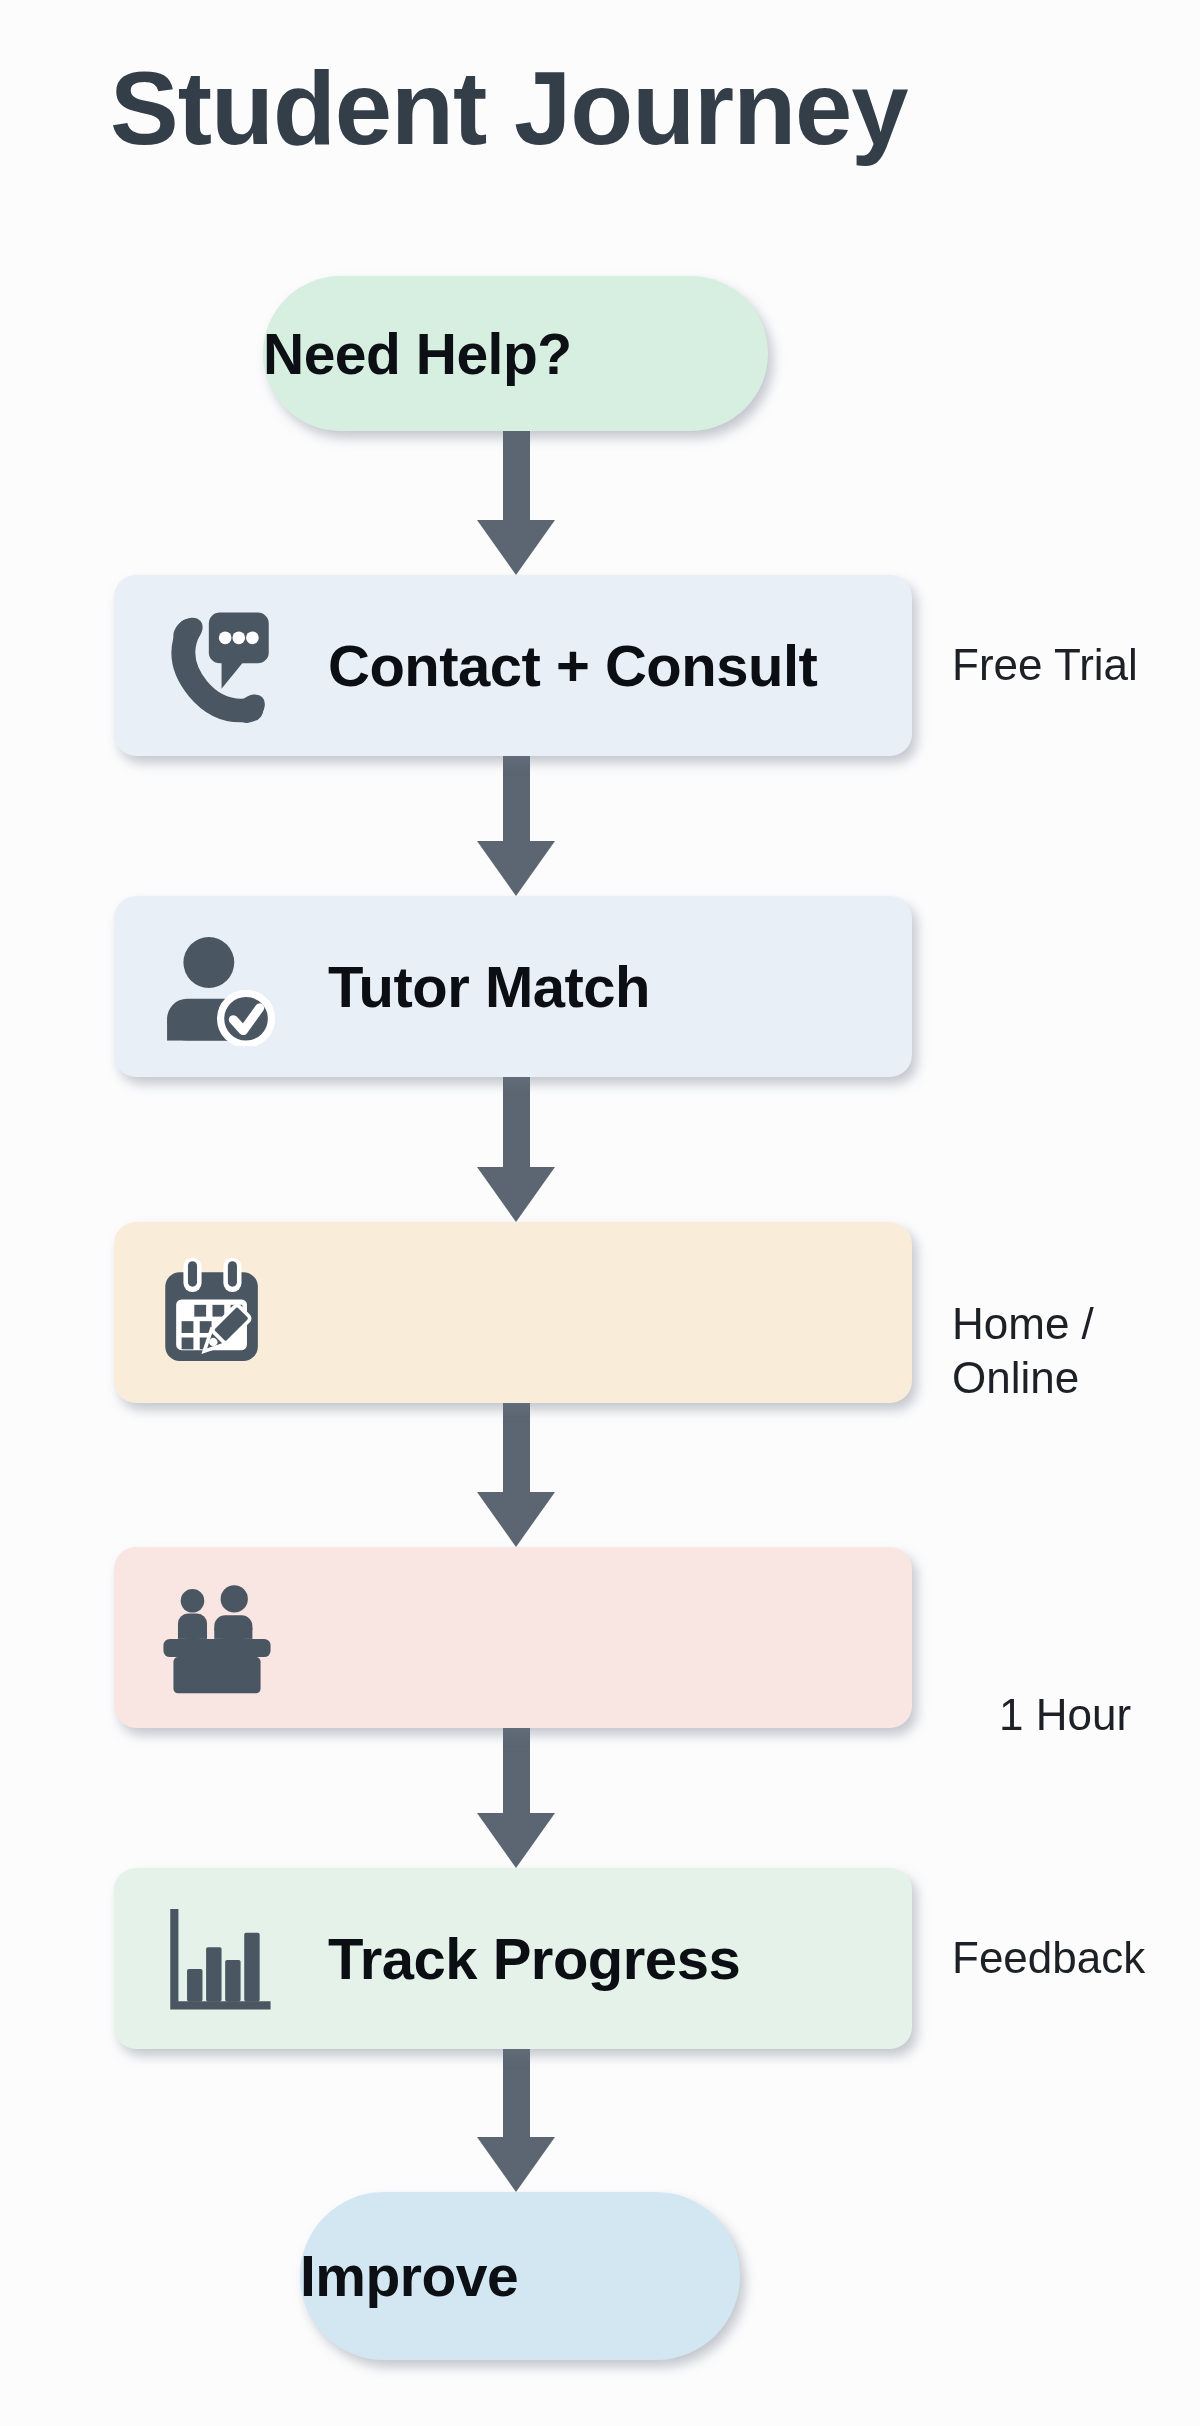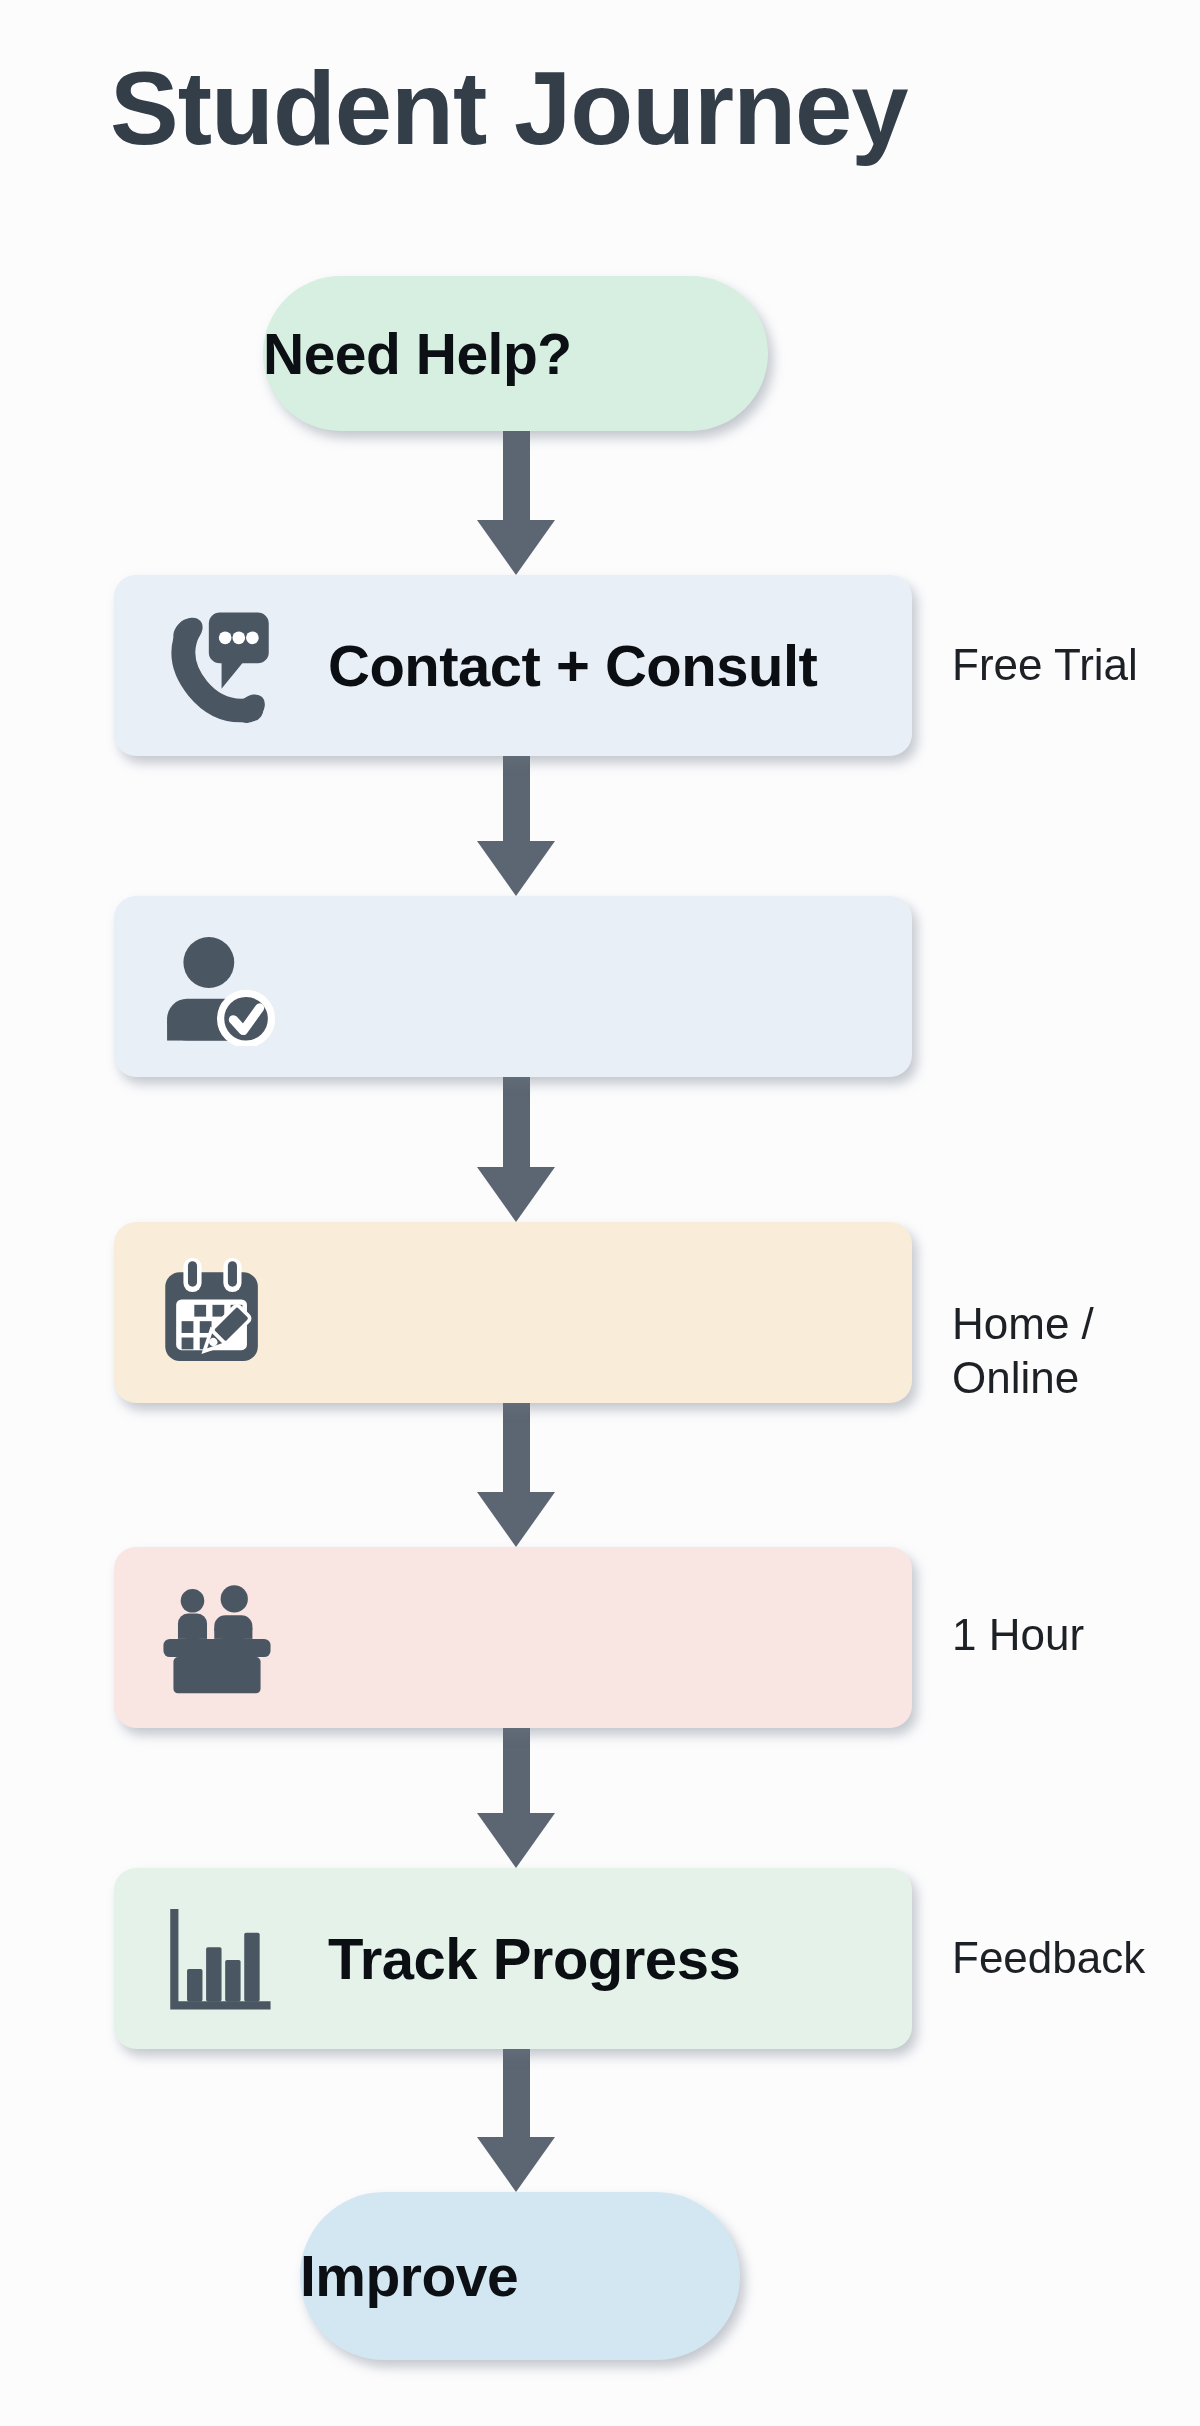--- a/index.html
+++ b/index.html
@@ -38,21 +38,21 @@
   .arrow .stem{width:27px;background:#5c6672;flex:1;}
   .arrow .head{
     width:0;height:0;flex:0 0 auto;
     border-left:39px solid transparent;border-right:39px solid transparent;
     border-top:55px solid #5c6672;
   }
   .note{
     position:absolute;left:952px;font-size:44px;color:#1d2126;
     line-height:1.22;white-space:nowrap;
   }
-  .n1{top:638px;} .n2{top:1258px;margin-top:39px;} .n3{top:1608px;} .n4{top:1931px;text-align:center;}
+  .n1{top:638px;} .n2{top:1258px;margin-top:39px;} .n3{top:1688px;margin-left:47px;} .n4{top:1931px;text-align:center;}
   svg{display:block;}
 </style>
 </head>
 <body>
 
 <div class="title">Student Journey</div>
 
 <div class="pill start" style=";background:#d6efe0">
   <span>Need Help?</span>
 </div>
@@ -105,20 +105,21 @@
     <svg viewBox="0 0 130 130" width="118" height="118">
       <g fill="#4b5663">
         <circle cx="56" cy="38" r="28"></circle>
         <rect x="10" y="78" width="92" height="46" rx="22"></rect>
         <rect x="10" y="102" width="92" height="22"></rect>
         <circle cx="97" cy="100" r="28" stroke="#fff" stroke-width="8"></circle>
         <path d="M83,101 L94,113 L112,88" stroke="#fff" stroke-width="10" fill="none" stroke-linecap="round" stroke-linejoin="round"></path>
       </g>
     </svg>
   </div>
+  <span class="label">Tutor Match</span>
 </div>
 
 <div class="step" style="top:1222px;;background:#f9ecd8">
   <div class="icon">
     <svg viewBox="0 0 130 130" width="118" height="118">
       <g fill="#4b5663">
         <rect x="8" y="20" width="102" height="98" rx="16"></rect>
         <rect x="20" y="50" width="78" height="56" rx="6" fill="#fff"></rect>
         <rect x="28" y="4" width="20" height="38" rx="10" fill="#fff"></rect>
         <rect x="72" y="4" width="20" height="38" rx="10" fill="#fff"></rect>

